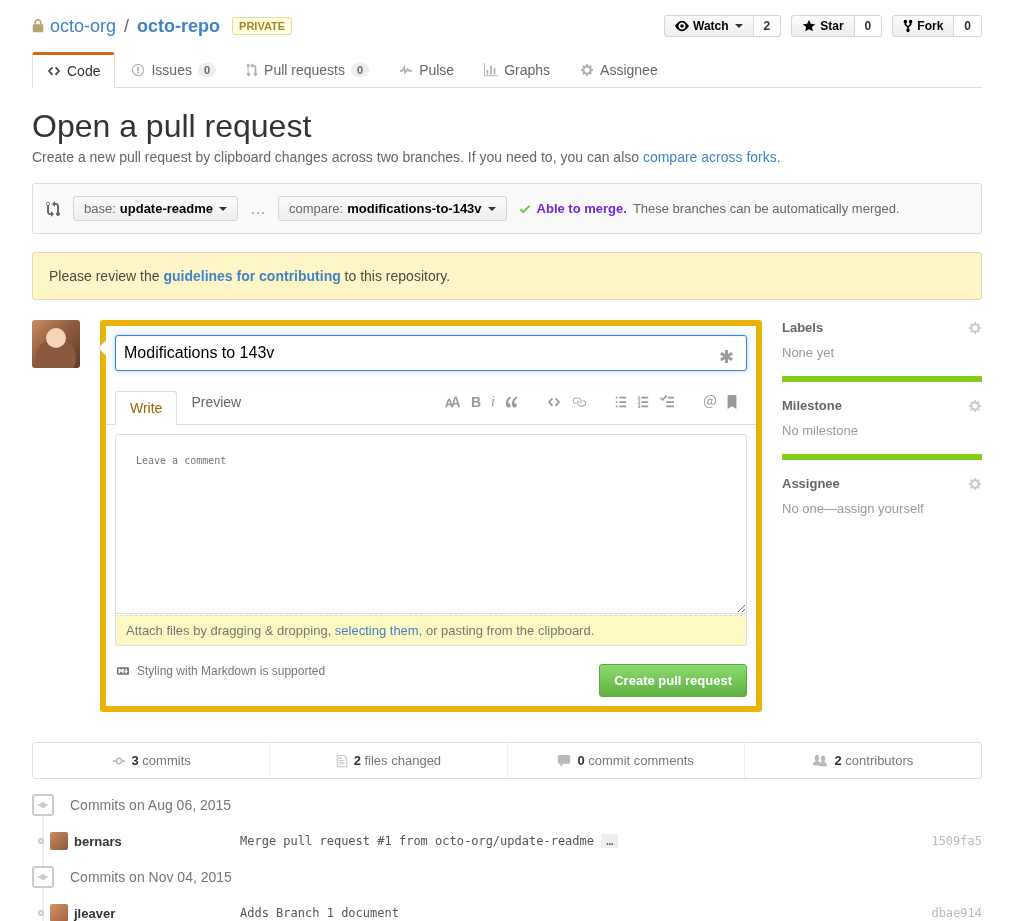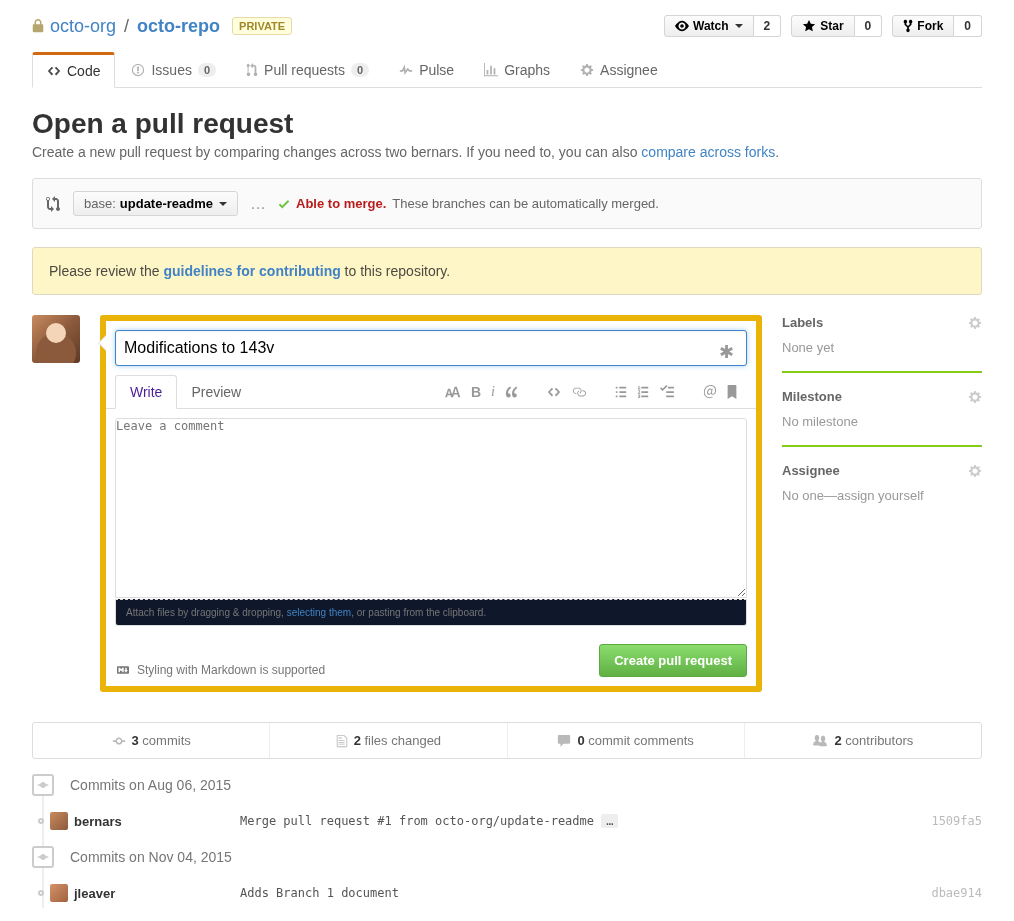--- a/index.html
+++ b/index.html
@@ -16,57 +16,57 @@
 .social-btn-group { display: flex; }
 .social-btn { display: flex; align-items: center; gap: 4px; padding: 3px 10px; font-size: 12px; font-weight: 600; background: linear-gradient(#fcfcfc, #eee); border: 1px solid #d5d5d5; border-radius: 3px 0 0 3px; cursor: pointer; }
 .social-count { padding: 3px 10px; font-size: 12px; font-weight: 600; background: #fff; border: 1px solid #d5d5d5; border-left: 0; border-radius: 0 3px 3px 0; }
 .caret { width: 0; height: 0; border-left: 4px solid transparent; border-right: 4px solid transparent; border-top: 4px solid #333; display: inline-block; margin-left: 2px; }
 .tabs { border-bottom: 1px solid #ddd; display: flex; gap: 2px; }
 .tab { padding: 8px 14px; font-size: 14px; color: #666; display: flex; align-items: center; gap: 6px; cursor: pointer; }
 .tab.selected { border: 1px solid #ddd; border-bottom-color: #fff; border-top: 3px solid #d26911; border-radius: 3px 3px 0 0; margin-bottom: -1px; color: #333; background: #fff; }
 .tab .counter { background: #eee; border-radius: 10px; padding: 1px 6px; font-size: 11px; font-weight: 600; color: #666; }
 .tab-icon { opacity: 0.5; display: inline-flex; }
 .tab.selected .tab-icon { opacity: 0.9; }
-h1.page-title { font-size: 28px; font-weight: bold; margin-top: 20px; margin-bottom: 4px; }
+h1.page-title { font-size: 32px; font-weight: normal; margin-top: 20px; margin-bottom: 4px; }
 .page-subtitle { color: #666; font-size: 14px; margin-bottom: 18px; }
 .compare-box { border: 1px solid #ddd; background: #fafafa; border-radius: 3px; padding: 12px; display: flex; align-items: center; gap: 12px; margin-bottom: 18px; }
 .compare-icon { color: #666; }
 .branch-btn { background: linear-gradient(#fcfcfc, #eee); border: 1px solid #d5d5d5; border-radius: 3px; padding: 4px 10px; font-size: 13px; cursor: pointer; display: flex; align-items: center; gap: 4px; }
 .branch-btn .lbl { color: #666; }
 .branch-btn .branch { font-weight: 600; }
 .dots { color: #999; font-size: 16px; }
 .merge-status { display: flex; align-items: center; gap: 6px; font-size: 13px; }
 .merge-status .check { color: #6cc644; }
-.merge-status .able { color: #b91c1c; font-weight: 600; }
+.merge-status .able { color: #6d28d9; font-weight: 600; }
 .merge-status .msg { color: #666; }
 .flash { background: #fff6c8; border: 1px solid #dfd8c2; border-radius: 3px; padding: 15px 16px; font-size: 14px; color: #4c4a42; margin-bottom: 20px; }
 .flash a { color: #4183c4; font-weight: 600; }
 .main-area { display: flex; gap: 20px; align-items: flex-start; }
 .avatar { width: 48px; height: 48px; border-radius: 3px; flex-shrink: 0; background: linear-gradient(135deg, #c98b5f 0%, #8b5a3c 50%, #5d3a26 100%); position: relative; overflow: hidden; }
 .avatar::after { content: ''; position: absolute; top: 8px; left: 14px; width: 20px; height: 20px; border-radius: 50%; background: #f4d5b8; box-shadow: 0 20px 0 10px #8b5a3c; }
 .comment-box { flex: 1; border: 6px solid #eab308; border-radius: 3px; position: relative; }
 .comment-box::before { content: ''; position: absolute; left: -8px; top: 14px; width: 0; height: 0; border-top: 8px solid transparent; border-bottom: 8px solid transparent; border-right: 8px solid #ddd; }
 .comment-box::after { content: ''; position: absolute; left: -7px; top: 14px; width: 0; height: 0; border-top: 8px solid transparent; border-bottom: 8px solid transparent; border-right: 8px solid #fff; }
 .title-input { width: calc(100% - 18px); margin: 9px; padding: 8px; font-size: 16px; border: 1px solid #4183c4; border-radius: 3px; box-shadow: inset 0 1px 2px rgba(0,0,0,0.05), 0 0 5px rgba(81,167,232,0.5); outline: none; }
 .title-wrap { position: relative; }
 .title-wrap .req { position: absolute; right: 22px; top: 20px; color: #999; font-size: 18px; }
 .comment-tabs { display: flex; border-bottom: 1px solid #ddd; padding: 0 9px; align-items: center; background: #fff; }
 .comment-tab { padding: 8px 14px; font-size: 14px; color: #666; cursor: pointer; }
-.comment-tab.selected { border: 1px solid #ddd; border-bottom-color: #fff; border-radius: 3px 3px 0 0; margin-bottom: -1px; color: #4c1d95; }
+.comment-tab.selected { border: 1px solid #ddd; border-bottom-color: #fff; border-radius: 3px 3px 0 0; margin-bottom: -1px; color: #a16207; margin-top: 11px; }
 .toolbar { flex: 1; display: flex; justify-content: flex-end; gap: 4px; padding-right: 6px; }
 .toolbar-group { display: flex; gap: 2px; margin-left: 16px; }
 .toolbar-btn { color: #999; padding: 4px; cursor: pointer; display: flex; align-items: center; }
 .textarea-wrap { padding: 9px; }
-.comment-textarea { width: 100%; min-height: 180px; padding: 0; font-size: 12px; border: 1px solid #ddd; border-radius: 3px 3px 0 0; resize: vertical; outline: none; color: #333; }
-.attach-bar { border: 1px solid #ddd; border-top: 1px dashed #ddd; margin-top: -2px; padding: 7px 10px; font-size: 10px; color: #767676; border-radius: 0 0 3px 3px; background: #0f172a; }
-.comment-footer { display: flex; justify-content: space-between; align-items: flex-end; padding: 9px; }
+.comment-textarea { width: 100%; min-height: 180px; padding: 20px; font-size: 10px; border: 1px solid #ddd; border-radius: 3px 3px 0 0; resize: vertical; outline: none; color: #333; }
+.attach-bar { border: 1px solid #ddd; border-top: 1px dashed #ddd; margin-top: -2px; padding: 7px 10px; font-size: 13px; color: #767676; border-radius: 0 0 3px 3px; background: #fef9c3; }
+.comment-footer { display: flex; justify-content: space-between; align-items: flex-start; padding: 9px; }
 .md-note { font-size: 12px; color: #767676; display: flex; align-items: center; gap: 6px; }
 .create-btn { background: linear-gradient(#8add6d, #60b044); border: 1px solid #5ca941; color: #fff; font-weight: 600; padding: 8px 14px; font-size: 13px; border-radius: 3px; cursor: pointer; }
 .sidebar { width: 200px; flex-shrink: 0; }
-.sidebar-section { border-bottom: 2px solid #84cc16; padding-bottom: 16px; margin-bottom: 16px; }
+.sidebar-section { border-bottom: 6px solid #84cc16; padding-bottom: 16px; margin-bottom: 16px; }
 .sidebar-header { display: flex; justify-content: space-between; align-items: center; margin-bottom: 10px; }
 .sidebar-title { font-size: 13px; font-weight: 600; color: #666; }
 .sidebar-gear { color: #ccc; cursor: pointer; }
 .sidebar-content { font-size: 13px; color: #999; }
 .stats-bar { display: flex; border: 1px solid #ddd; border-radius: 3px; margin-top: 30px; }
 .stat { flex: 1; text-align: center; padding: 10px; font-size: 13px; color: #767676; border-right: 1px solid #eee; cursor: pointer; display: flex; align-items: center; justify-content: center; gap: 6px; }
 .stat:last-child { border-right: none; }
 .stat .num { font-weight: 600; color: #333; }
 .stat-icon { opacity: 0.5; }
 .commit-timeline { margin-top: 15px; position: relative; }
@@ -185,35 +185,40 @@
           <svg width="14" height="14" viewBox="0 0 14 16">
             <path fill="currentColor" d="M14 8.77v-1.6l-1.94-.64-.45-1.09.88-1.84-1.13-1.13-1.81.91-1.09-.45-.69-1.92h-1.6l-.63 1.94-1.11.45-1.84-.88-1.13 1.13.91 1.81-.45 1.09L0 7.23v1.59l1.94.64.45 1.09-.88 1.84 1.13 1.13 1.81-.91 1.09.45.69 1.92h1.59l.63-1.94 1.11-.45 1.84.88 1.13-1.13-.92-1.81.47-1.09L14 8.75v.02zM7 11c-1.66 0-3-1.34-3-3s1.34-3 3-3 3 1.34 3 3-1.34 3-3 3z"></path>
           </svg>
         </span>
         <span>Assignee</span>
       </div>
   </div>
 
   <h1 class="page-title">Open a pull request</h1>
   <p class="page-subtitle">
-    <span>Create a new pull request by comparing changes across two bernars. If you need to, you can also </span><a href="#">compare across forks</a><span>.</span>
+    <span>Create a new pull request by clipboard changes across two branches. If you need to, you can also </span><a href="#">compare across forks</a><span>.</span>
   </p>
 
   <div class="compare-box">
     <span class="compare-icon">
         <svg width="16" height="16" viewBox="0 0 14 16">
           <path fill="currentColor" d="M5 12H4c-.27-.02-.48-.11-.69-.31-.21-.2-.3-.42-.31-.69V4.72A1.993 1.993 0 002 1a1.993 1.993 0 00-1 3.72V11c.03.78.34 1.47.94 2.06.6.59 1.28.91 2.06.94h1v2l3-3-3-3v2zM2 1.8c.66 0 1.2.55 1.2 1.2 0 .65-.55 1.2-1.2 1.2C1.35 4.2.8 3.65.8 3c0-.65.55-1.2 1.2-1.2zm11 9.48V5c-.03-.78-.34-1.47-.94-2.06-.6-.59-1.28-.91-2.06-.94H9V0L6 3l3 3V4h1c.27.02.48.11.69.31.21.2.3.42.31.69v6.28A1.993 1.993 0 0012 15a1.993 1.993 0 001-3.72z"></path>
         </svg>
       </span>
     <button class="branch-btn">
         <span class="lbl">base:</span> 
         <span class="branch">update-readme</span>
         <span class="caret"></span>
       </button>
     <span class="dots">…</span>
+    <button class="branch-btn">
+        <span class="lbl">compare:</span> 
+        <span class="branch">modifications-to-143v</span>
+        <span class="caret"></span>
+      </button>
     <div class="merge-status">
       <span class="check">
           <svg width="12" height="14" viewBox="0 0 12 16">
             <path fill="currentColor" d="M12 5l-8 8-4-4 1.5-1.5L4 10l6.5-6.5z"></path>
           </svg>
         </span>
       <span class="able">Able to merge.</span>
       <span class="msg">These branches can be automatically merged.</span>
     </div>
   </div>

